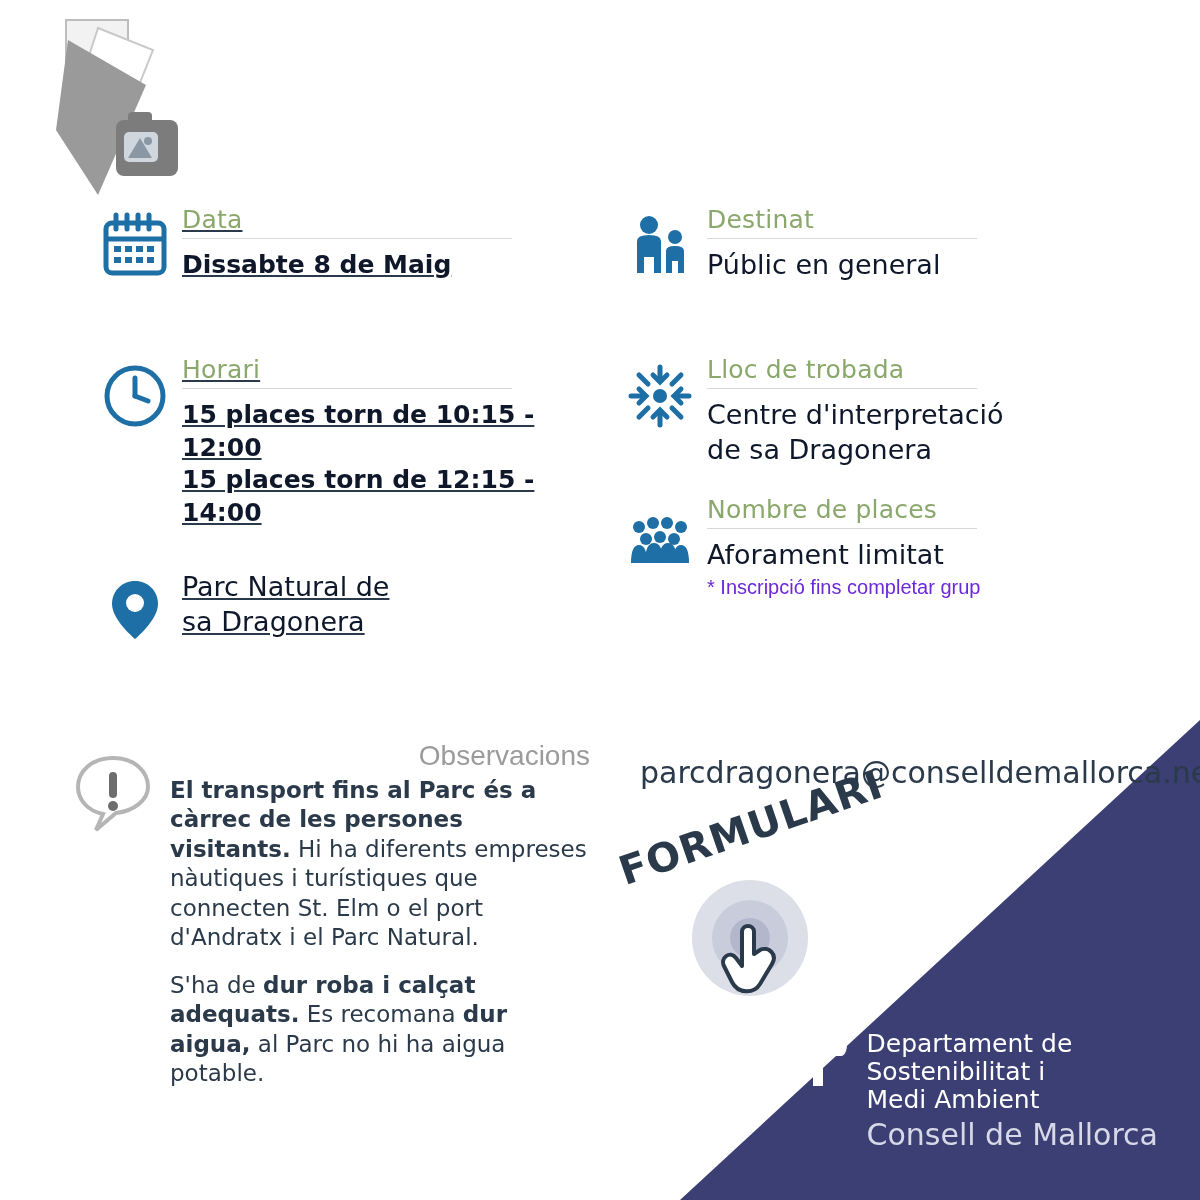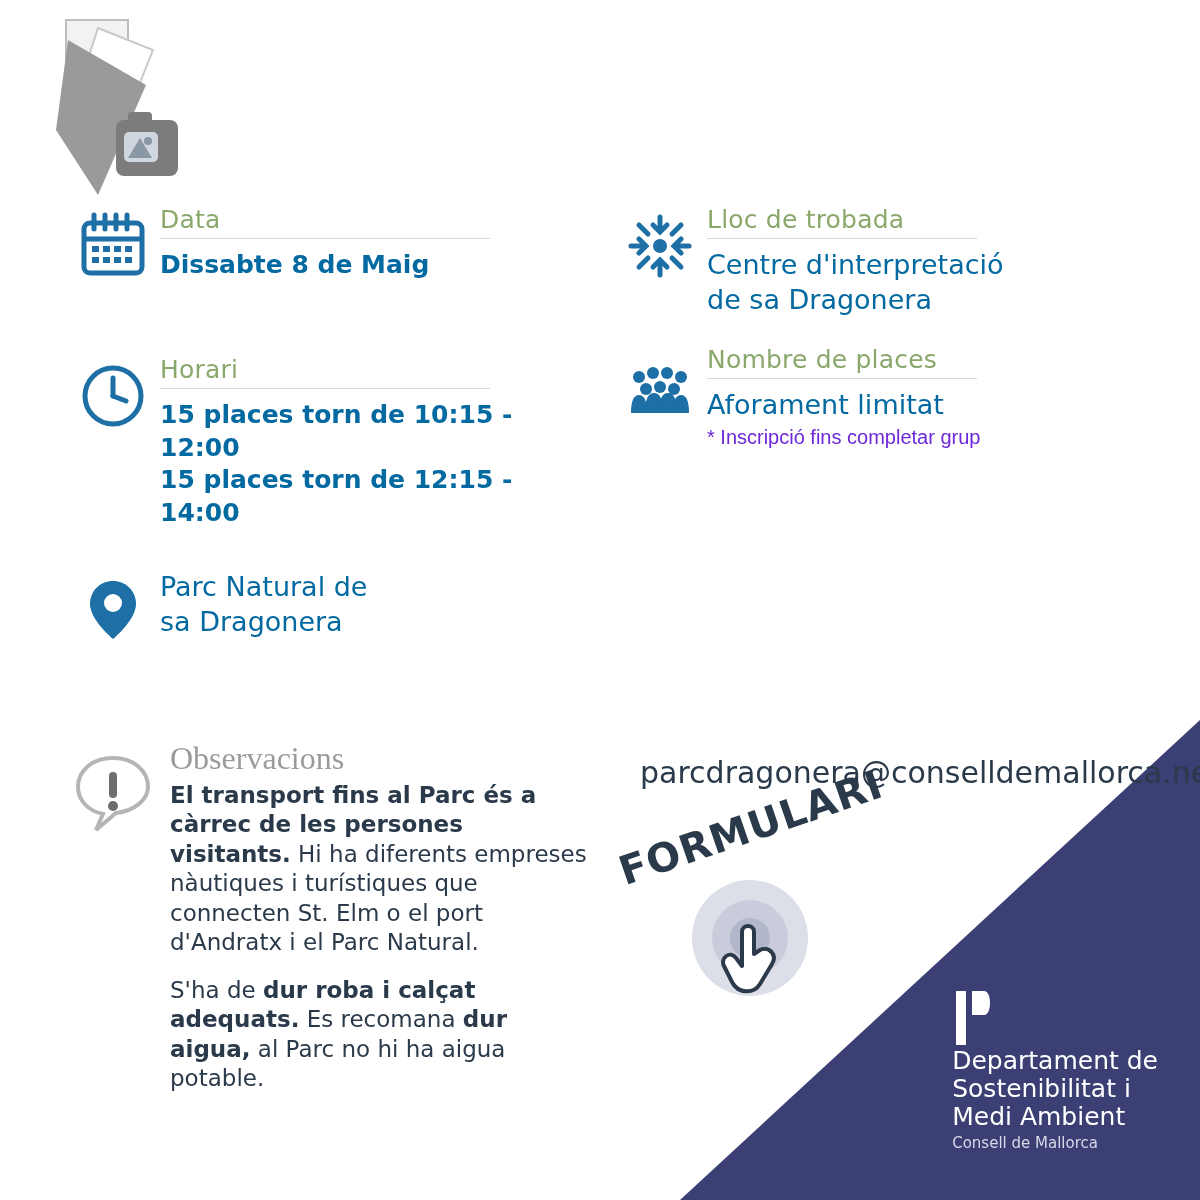--- a/index.html
+++ b/index.html
@@ -28,55 +28,56 @@
     width: 0; height: 0;
     border-left: 520px solid transparent;
     border-bottom: 480px solid #3b3f73;
   }
 
   
   .grid {
     position: absolute; left: 0; top: 205px;
     width: 1200px;
   }
-  .col-left  { position: absolute; left: 78px;  top: 0;  width: 520px; }
+  .col-left  { position: absolute; left: 100px;  top: 0;  width: 520px; text-decoration: underline; }
   .col-right { position: absolute; left: 625px; top: 0;  width: 560px; }
 
   .item { position: relative; min-height: 90px; margin-bottom: 10px; padding-left: 82px; }
   .item .ico { position: absolute; left: 0; top: 6px; width: 70px; height: 70px; }
   .item .lbl {
     font-family: "DejaVu Sans", sans-serif;
     font-size: 25px;
     color: #8aa86b;
     letter-spacing: .2px;
     padding-bottom: 4px;
     border-bottom: 1px solid #d8d8d8;
     display: block;
     width: 330px;
   }
   .col-right .item .lbl { width: 270px; }
   .item .val {
     font-family: "DejaVu Sans", sans-serif;
     font-size: 27px;
-    color: #0369a1;
+    color: #0f172a;
     line-height: 1.3;
     margin-top: 8px;
   }
   .item .val.bold { font-weight: bold; font-size: 25px; margin-top: 10px; }
   .item .val .line { display: block; }
   .item .note { font-size: 20px; color: #6d28d9; margin-top: 4px; }
 
   
   .obs { position: absolute; left: 70px; top: 740px; width: 520px; }
   .obs .ico { position: absolute; left: 0; top: 10px; width: 86px; height: 86px; }
   .obs .head {
     margin-left: 100px;
-    font-family: Liberation Serif, serif;
-    font-size: 32px;
+    font-family: Liberation Sans, sans-serif;
+    font-size: 28px;
     color: #9b9b9b;
+    text-align: right;
   }
   .obs .body { margin-left: 100px; margin-top: 4px; font-family: "DejaVu Sans", sans-serif; font-size: 23px; line-height: 1.28; color: #2b3a4a; }
   .obs .body p { margin: 0 0 18px 0; }
   .obs .body b { font-weight: bold; }
 
   
   .email {
     position: absolute; left: 640px; top: 755px;
     font-family: "DejaVu Sans", sans-serif;
     font-size: 30px; color: #2b3a4a;
@@ -89,24 +90,24 @@
     font-size: 40px;
     color: #2b3a4a;
     transform: rotate(-19deg);
     transform-origin: left bottom;
     letter-spacing: 1px;
   }
   .btncircle { position: absolute; left: 60px; top: 60px; width: 150px; height: 150px; }
 
   
   .dept { position: absolute; right: 42px; bottom: 48px; text-align: left; color: #ffffff; }
-  .dept .row { display: flex; align-items: flex-start; flex-direction: column; }
+  .dept .row { display: flex; align-items: flex-start; }
   .dept .mark { width: 44px; height: 58px; margin-right: 14px; flex: 0 0 auto; }
   .dept .txt { font-family: "DejaVu Sans", sans-serif; font-size: 25px; line-height: 1.12; }
-  .dept .sub { font-family: "DejaVu Sans", sans-serif; font-size: 15px; color: #d7d9e8; margin-top: 4px; }
+  .dept .sub { font-family: "DejaVu Sans", sans-serif; font-size: 30px; color: #d7d9e8; margin-top: 4px; }
 </style>
 </head>
 <body>
 
 <div class="topmark">
   <svg viewBox="0 0 170 195" width="170" height="195">
     <polygon points="38,10 100,10 100,100 38,88" fill="#f2f2f2" stroke="#bdbdbd" stroke-width="2"></polygon>
     <polygon points="70,18 125,40 95,115 45,95" fill="#ffffff" stroke="#c9c9c9" stroke-width="2"></polygon>
     <polygon points="40,30 118,75 70,185 28,120" fill="#9a9a9a"></polygon>
     <rect x="88" y="110" width="62" height="56" rx="8" fill="#7c7c7c"></rect>
@@ -174,20 +175,32 @@
       </span>
       <div class="val">
         <span class="line">Parc Natural de</span>
         <span class="line">sa Dragonera</span>
       </div>
     </div>
   </div>
 
   <div class="col-right">
 
+    <div class="item" style="margin-bottom:60px;">
+      <span class="ico">
+        <svg viewBox="0 0 70 70" width="70" height="70">
+          <circle cx="24" cy="14" r="9" fill="#1d6fa5"></circle>
+          <path d="M12 30 Q12 24 24 24 Q36 24 36 30 L36 62 L29 62 L29 46 L19 46 L19 62 L12 62 Z" fill="#1d6fa5"></path>
+          <circle cx="50" cy="26" r="7" fill="#1d6fa5"></circle>
+          <path d="M41 40 Q41 35 50 35 Q59 35 59 40 L59 62 L53 62 L53 50 L47 50 L47 62 L41 62 Z" fill="#1d6fa5"></path>
+        </svg>
+      </span>
+      <span class="lbl">Destinat</span>
+      <div class="val">Públic en general</div>
+    </div>
 
     <div class="item" style="margin-bottom:28px;">
       <span class="ico">
         <svg viewBox="0 0 70 70" width="70" height="70">
           <circle cx="35" cy="35" r="7" fill="#1d6fa5"></circle>
           <g stroke="#1d6fa5" stroke-width="5" stroke-linecap="round" fill="none">
             <line x1="35" y1="6" x2="35" y2="20"></line>
               <polyline points="28,14 35,21 42,14"></polyline>
             <line x1="35" y1="64" x2="35" y2="50"></line>
               <polyline points="28,56 35,49 42,56"></polyline>

